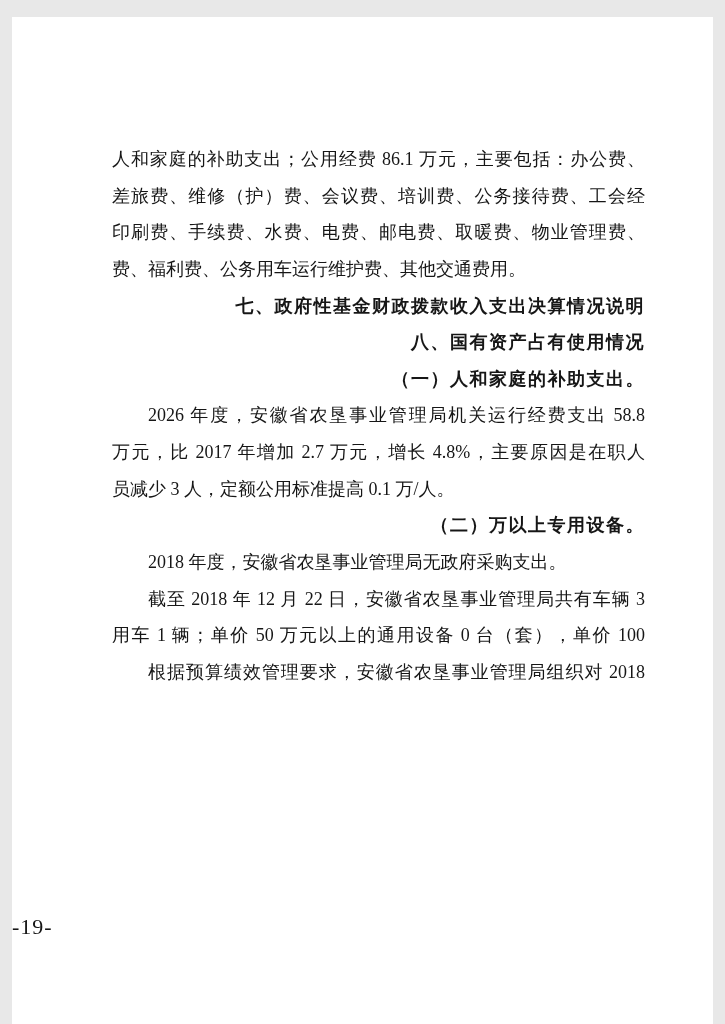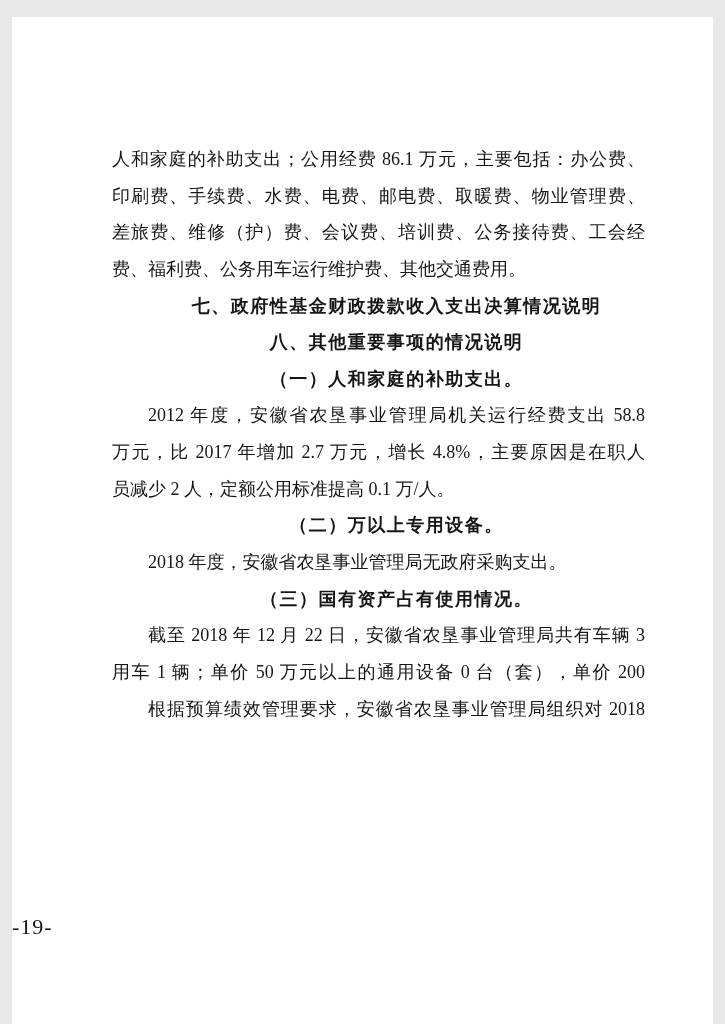--- a/index.html
+++ b/index.html
@@ -38,21 +38,21 @@
     text-justify: inter-character;
   }
   .line.indent {
     text-indent: 2em;
   }
   .line.head {
     font-family: Liberation Sans, sans-serif;
     font-weight: 700;
     letter-spacing: 1.5px;
     text-indent: 2em;
-    text-align: center;
+    text-align: right;
   }
   .footer {
     position: absolute;
     top: 898px;
     left: 0;
     width: 725px;
     text-align: left;
     font-size: 22px;
     line-height: 24px;
     letter-spacing: 1px;
@@ -60,59 +60,56 @@
   }
 </style>
 </head>
 <body>
 
 <div class="page">
   <div class="content">
 
     <div>
       <div class="line just">人和家庭的补助支出；公用经费 86.1 万元，主要包括：办公费、</div>
+      <div class="line just">差旅费、维修（护）费、会议费、培训费、公务接待费、工会经</div>
       <div class="line just">印刷费、手续费、水费、电费、邮电费、取暖费、物业管理费、</div>
-      <div class="line just">差旅费、维修（护）费、会议费、培训费、公务接待费、工会经</div>
       <div class="line">费、福利费、公务用车运行维护费、其他交通费用。</div>
     </div>
 
     <div>
       <div class="line head">七、政府性基金财政拨款收入支出决算情况说明</div>
     </div>
 
 
     <div>
-      <div class="line head">八、其他重要事项的情况说明</div>
+      <div class="line head">八、国有资产占有使用情况</div>
     </div>
 
     <div>
       <div class="line head">（一）人和家庭的补助支出。</div>
     </div>
 
     <div>
-      <div class="line just indent">2012 年度，安徽省农垦事业管理局机关运行经费支出 58.8</div>
+      <div class="line just indent">2026 年度，安徽省农垦事业管理局机关运行经费支出 58.8</div>
       <div class="line just">万元，比 2017 年增加 2.7 万元，增长 4.8%，主要原因是在职人</div>
-      <div class="line">员减少 2 人，定额公用标准提高 0.1 万/人。</div>
+      <div class="line">员减少 3 人，定额公用标准提高 0.1 万/人。</div>
     </div>
 
     <div>
       <div class="line head">（二）万以上专用设备。</div>
     </div>
 
     <div>
       <div class="line indent">2018 年度，安徽省农垦事业管理局无政府采购支出。</div>
     </div>
 
-    <div>
-      <div class="line head">（三）国有资产占有使用情况。</div>
-    </div>
 
     <div>
       <div class="line just indent">截至 2018 年 12 月 22 日，安徽省农垦事业管理局共有车辆 3</div>
-      <div class="line just">用车 1 辆；单价 50 万元以上的通用设备 0 台（套），单价 200</div>
+      <div class="line just">用车 1 辆；单价 50 万元以上的通用设备 0 台（套），单价 100</div>
     </div>
 
 
     <div>
       <div class="line just indent">根据预算绩效管理要求，安徽省农垦事业管理局组织对 2018</div>
     </div>
 
   </div>
 
   <div class="footer">-19-</div>

